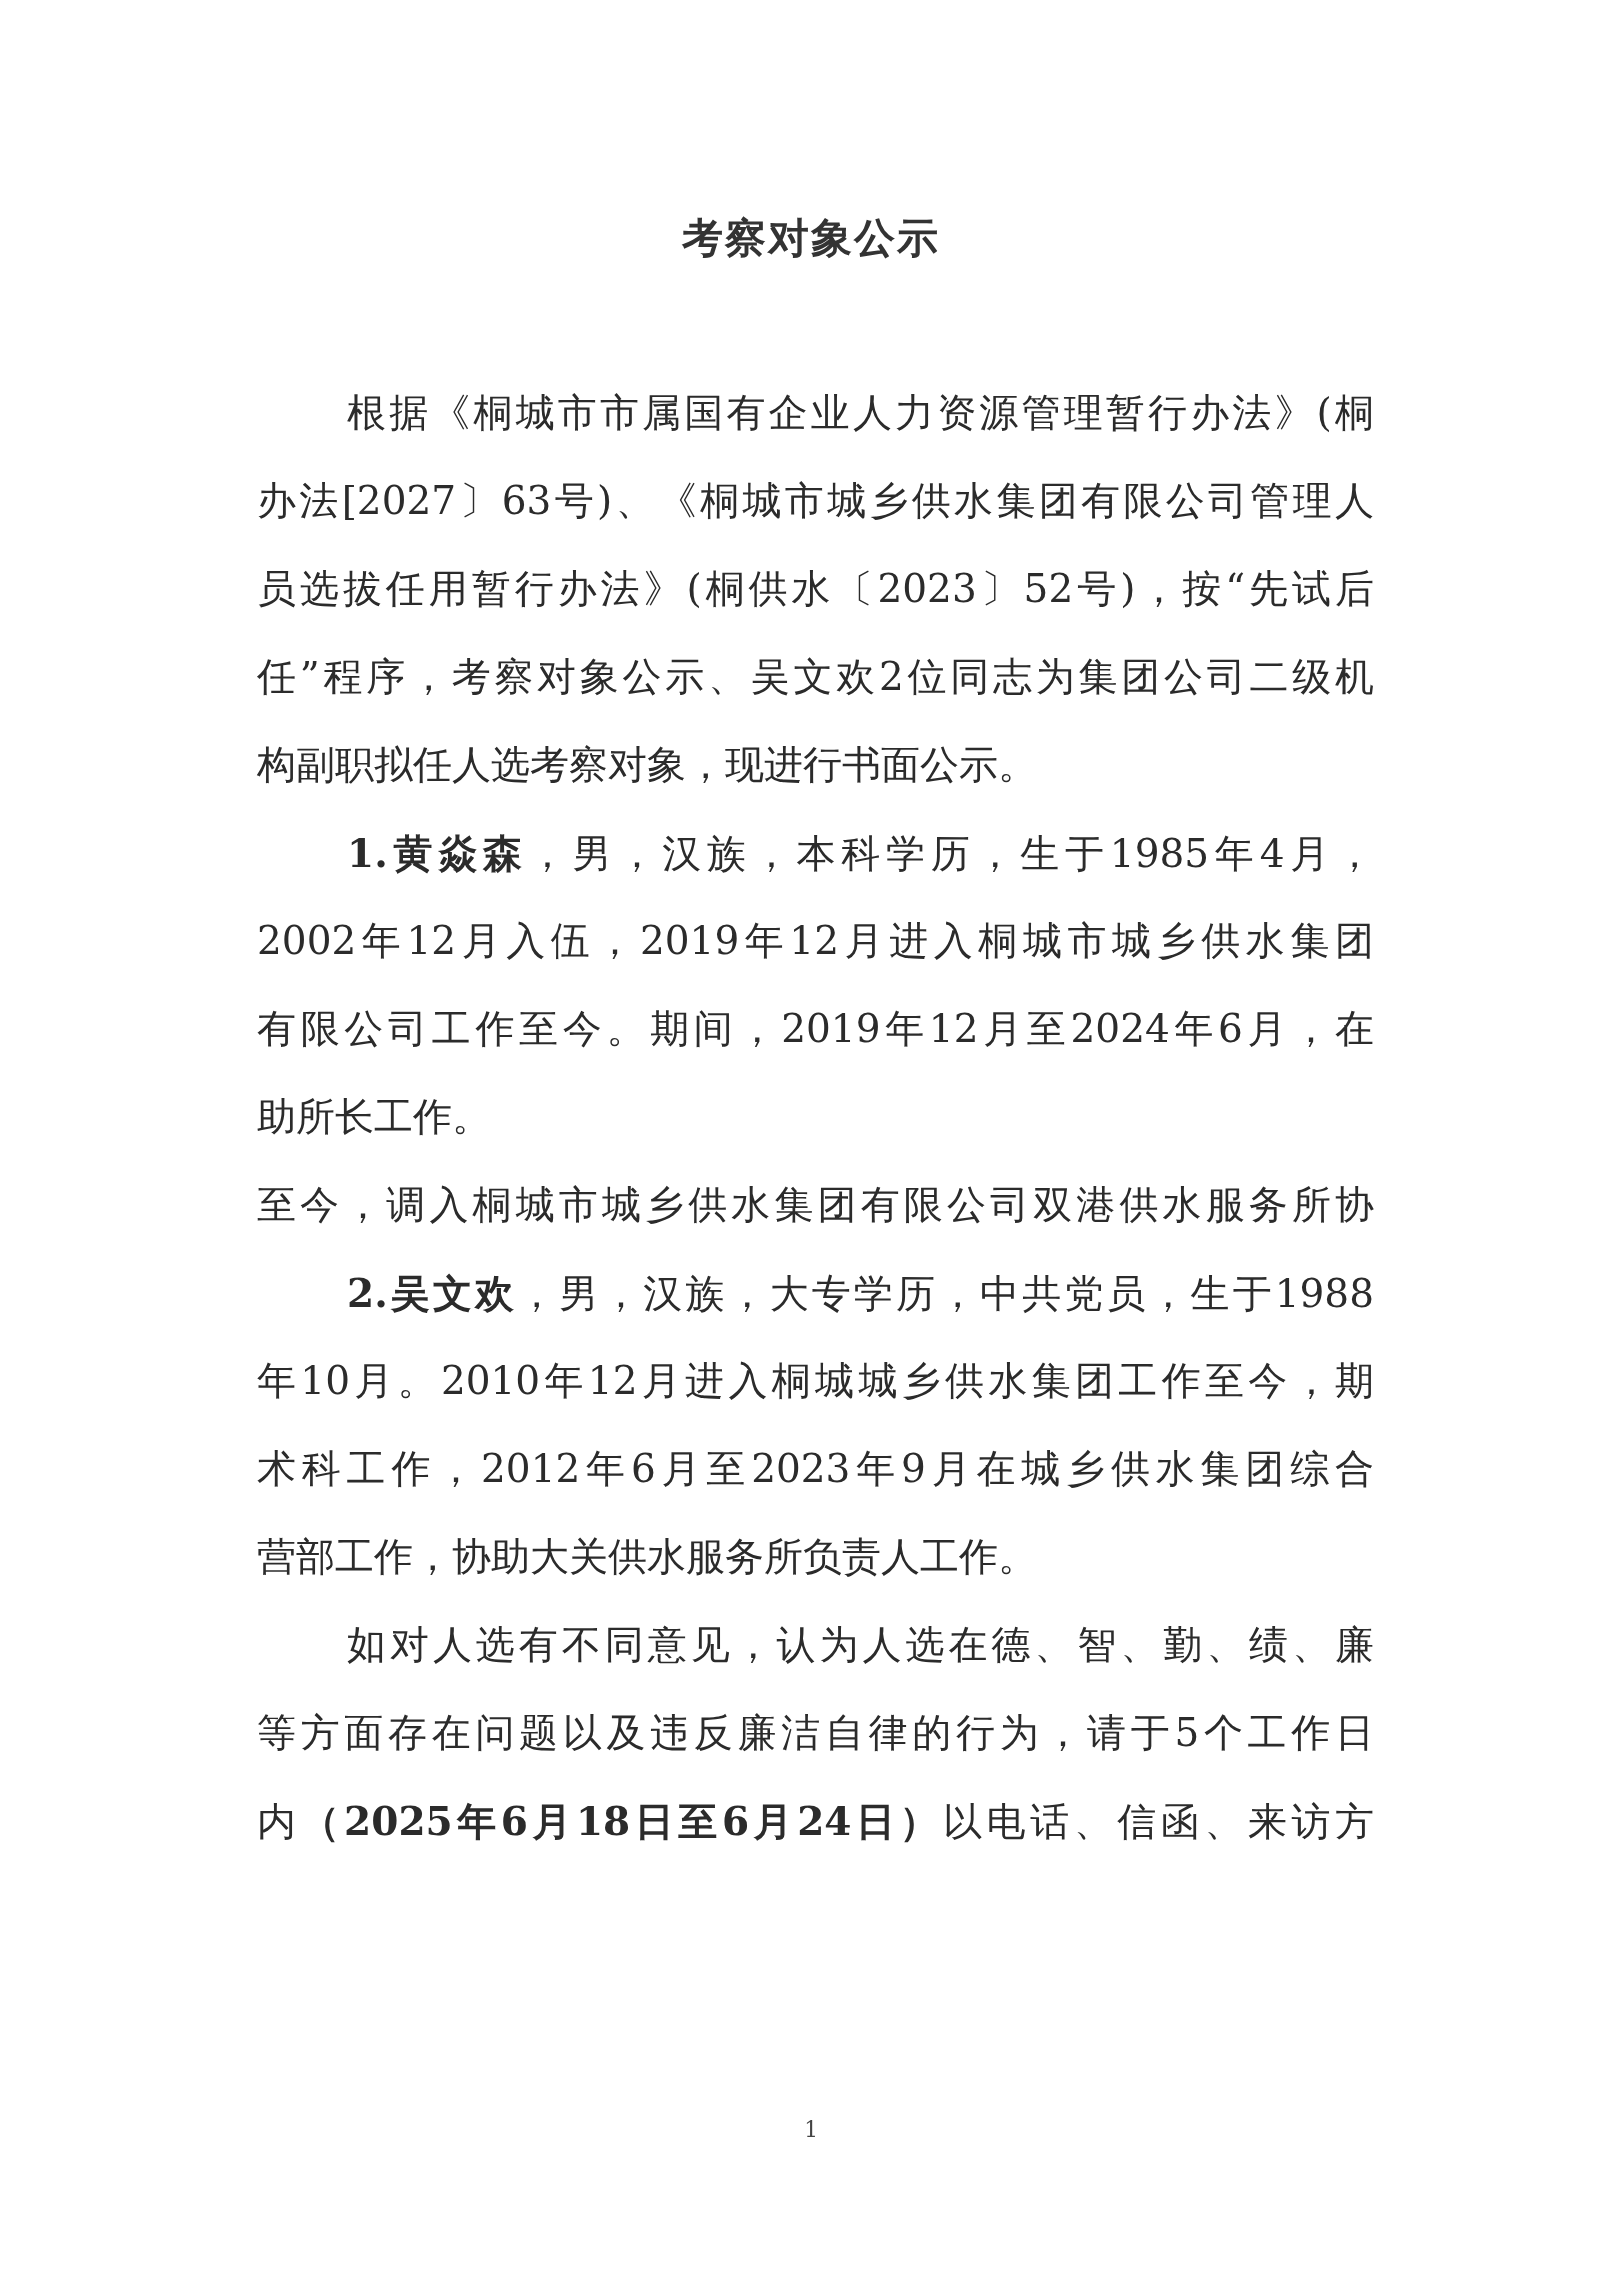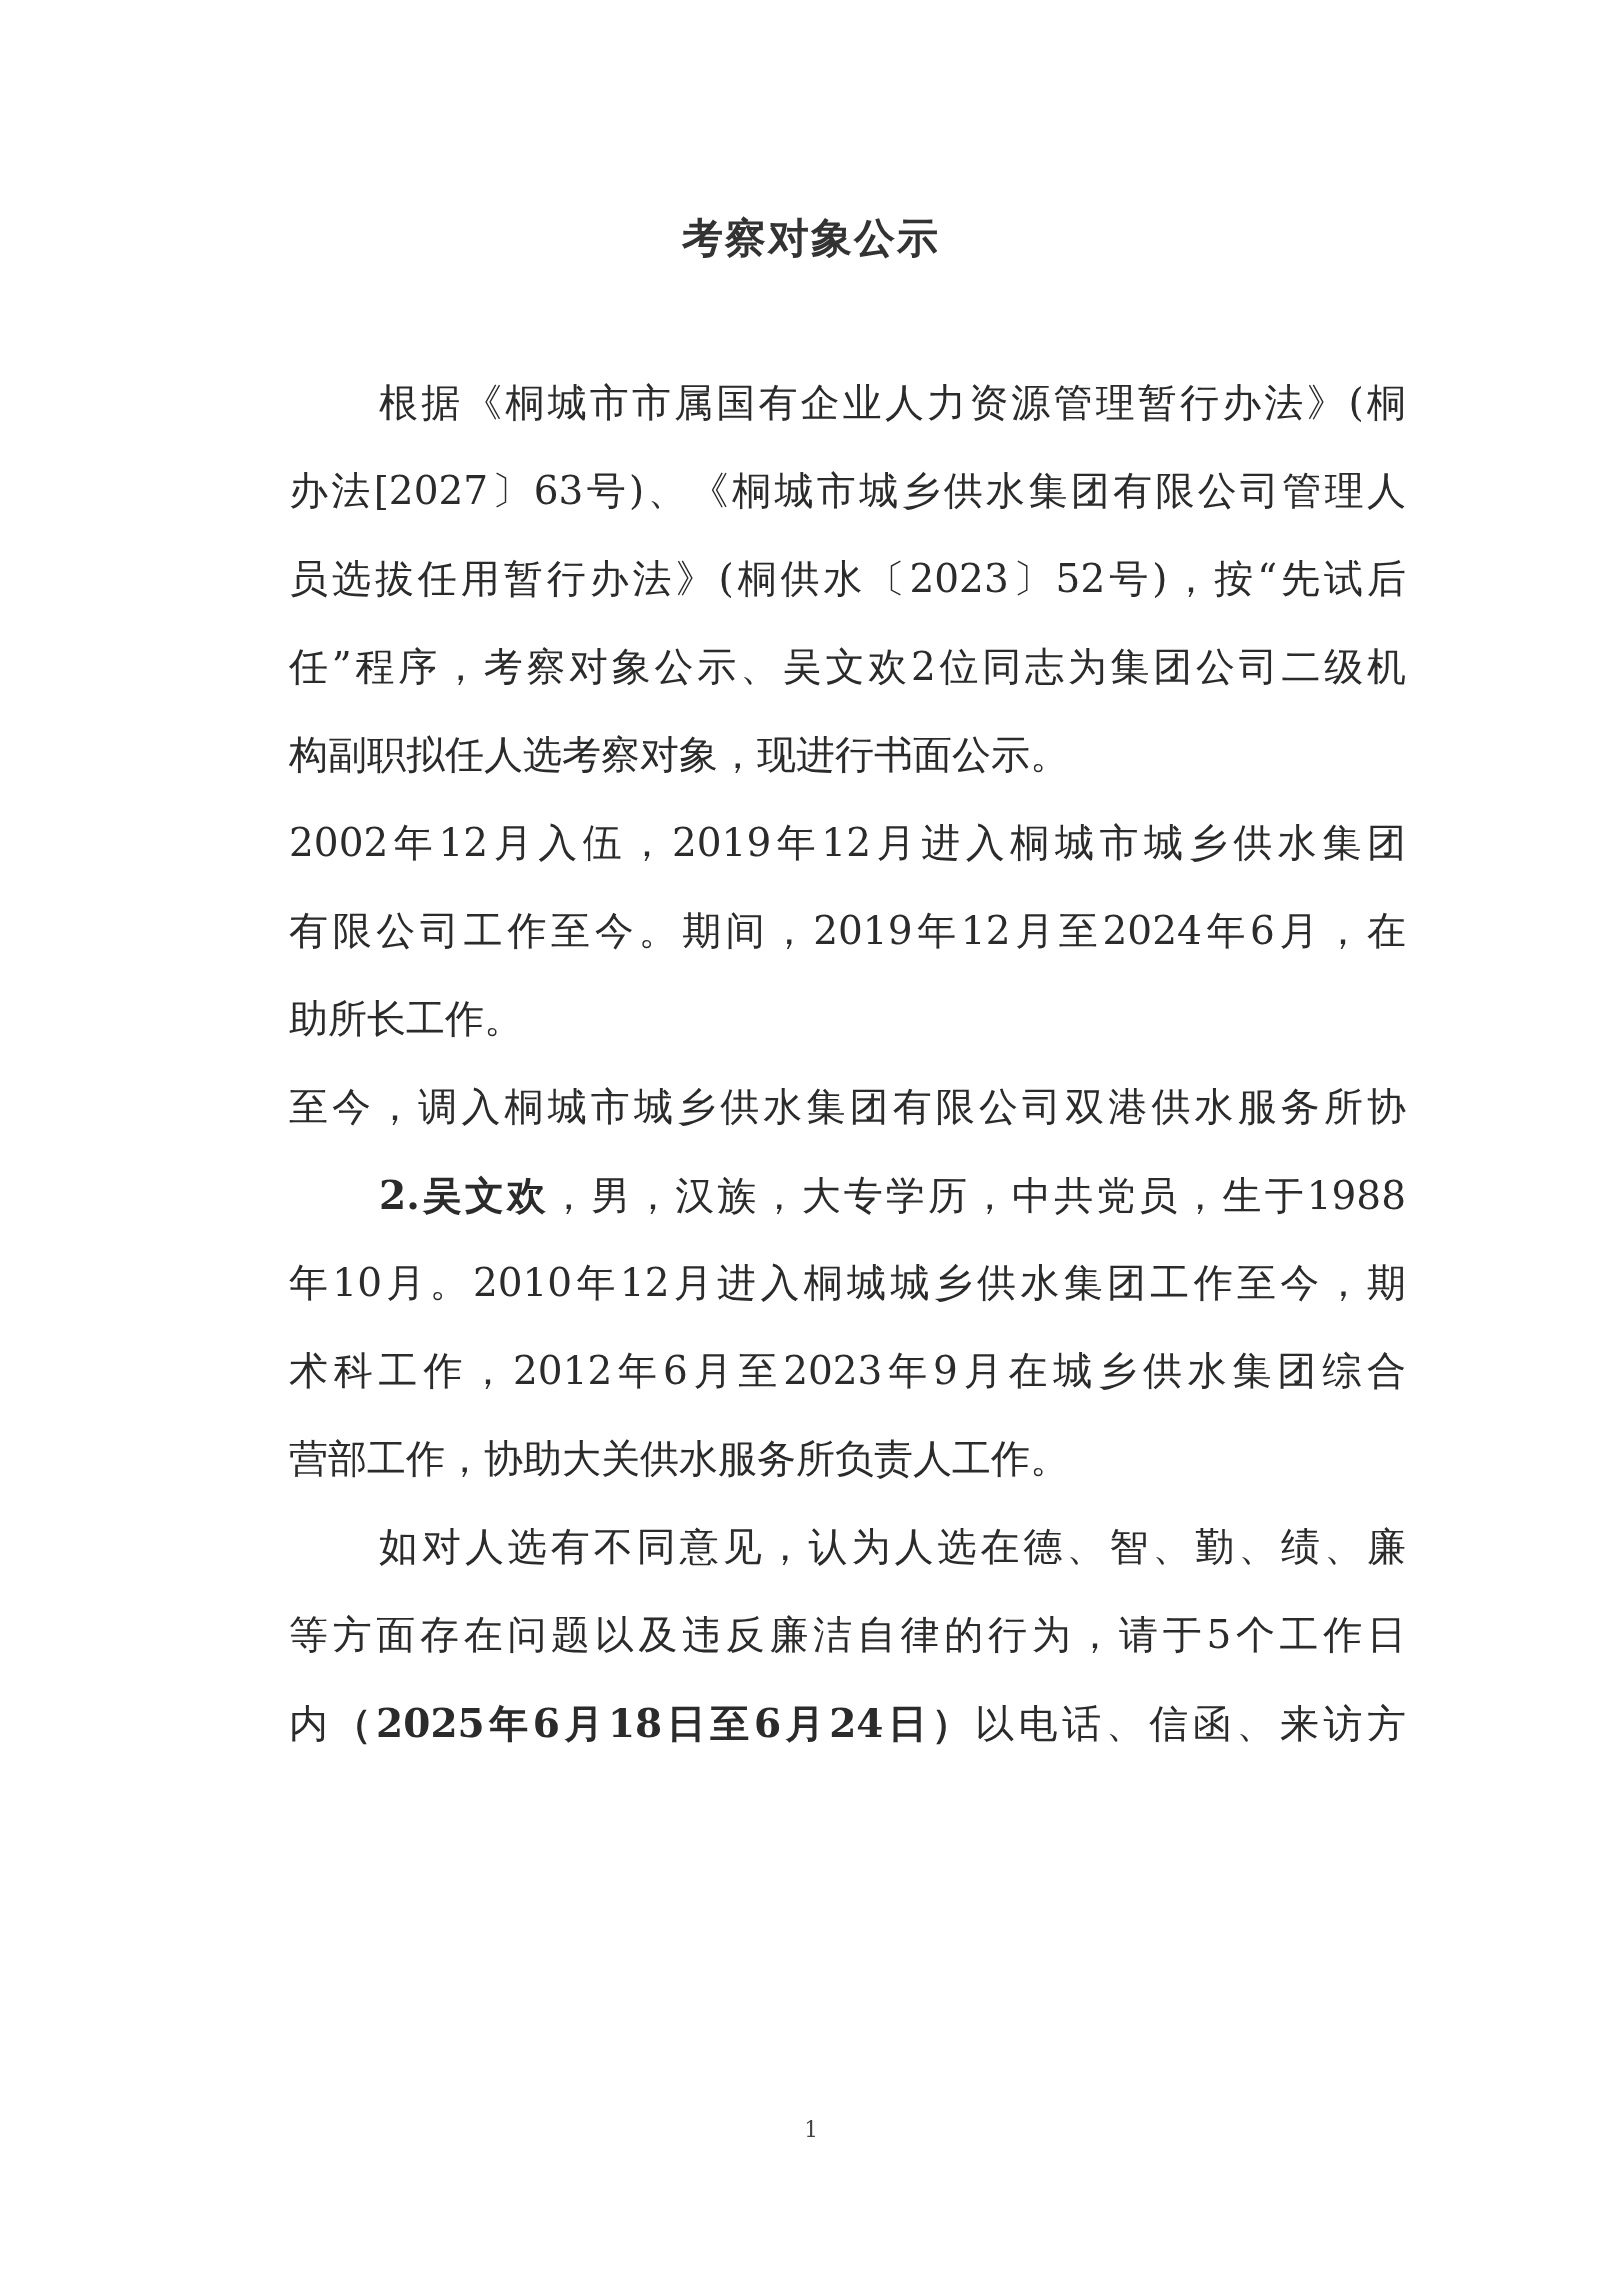--- a/index.html
+++ b/index.html
@@ -10,21 +10,21 @@
     font-family: "DejaVu Serif", "Liberation Serif", serif;
     color: #2b2b2b;
   }
   .title {
     position: absolute; left: 0; top: 211px; width: 1622px;
     text-align: center; font-size: 41px; font-weight: bold;
     letter-spacing: 2px; color: #333333;
     font-family: "DejaVu Sans", "Liberation Sans", sans-serif;
   }
   .body {
-    position: absolute; left: 257px; top: 359px; width: 1117px; margin-left: 32px;
+    position: absolute; left: 257px; top: 369px; width: 1117px;
   }
   .line {
     height: 88px; line-height: 88px; font-size: 39px;
     white-space: nowrap; overflow: visible;
     text-align: justify; text-align-last: justify;
   }
   .line.last { text-align-last: left; }
   .indent { padding-left: 90px; }
   .bold { font-weight: bold; }
   .page-number {
@@ -43,20 +43,21 @@
 
     <div>
       <div class="line indent">根据《桐城市市属国有企业人力资源管理暂行办法》(桐</div>
       <div class="line">办法[2027〕63号)、《桐城市城乡供水集团有限公司管理人</div>
       <div class="line">员选拔任用暂行办法》(桐供水〔2023〕52号)，按“先试后</div>
       <div class="line">任”程序，考察对象公示、吴文欢2位同志为集团公司二级机</div>
       <div class="line last">构副职拟任人选考察对象，现进行书面公示。</div>
     </div>
 
     <div>
+      <div class="line indent"><span class="bold">1.</span><span class="bold">黄焱森</span><span>，男，汉族，本科学历，生于1985年4月，</span></div>
       <div class="line">2002年12月入伍，2019年12月进入桐城市城乡供水集团</div>
       <div class="line">有限公司工作至今。期间，2019年12月至2024年6月，在</div>
       <div class="line last">助所长工作。</div>
       <div class="line">至今，调入桐城市城乡供水集团有限公司双港供水服务所协</div>
     </div>
 
     <div>
       <div class="line indent"><span class="bold">2.</span><span class="bold">吴文欢</span><span>，男，汉族，大专学历，中共党员，生于1988</span></div>
       <div class="line">年10月。2010年12月进入桐城城乡供水集团工作至今，期</div>
       <div class="line">术科工作，2012年6月至2023年9月在城乡供水集团综合</div>

